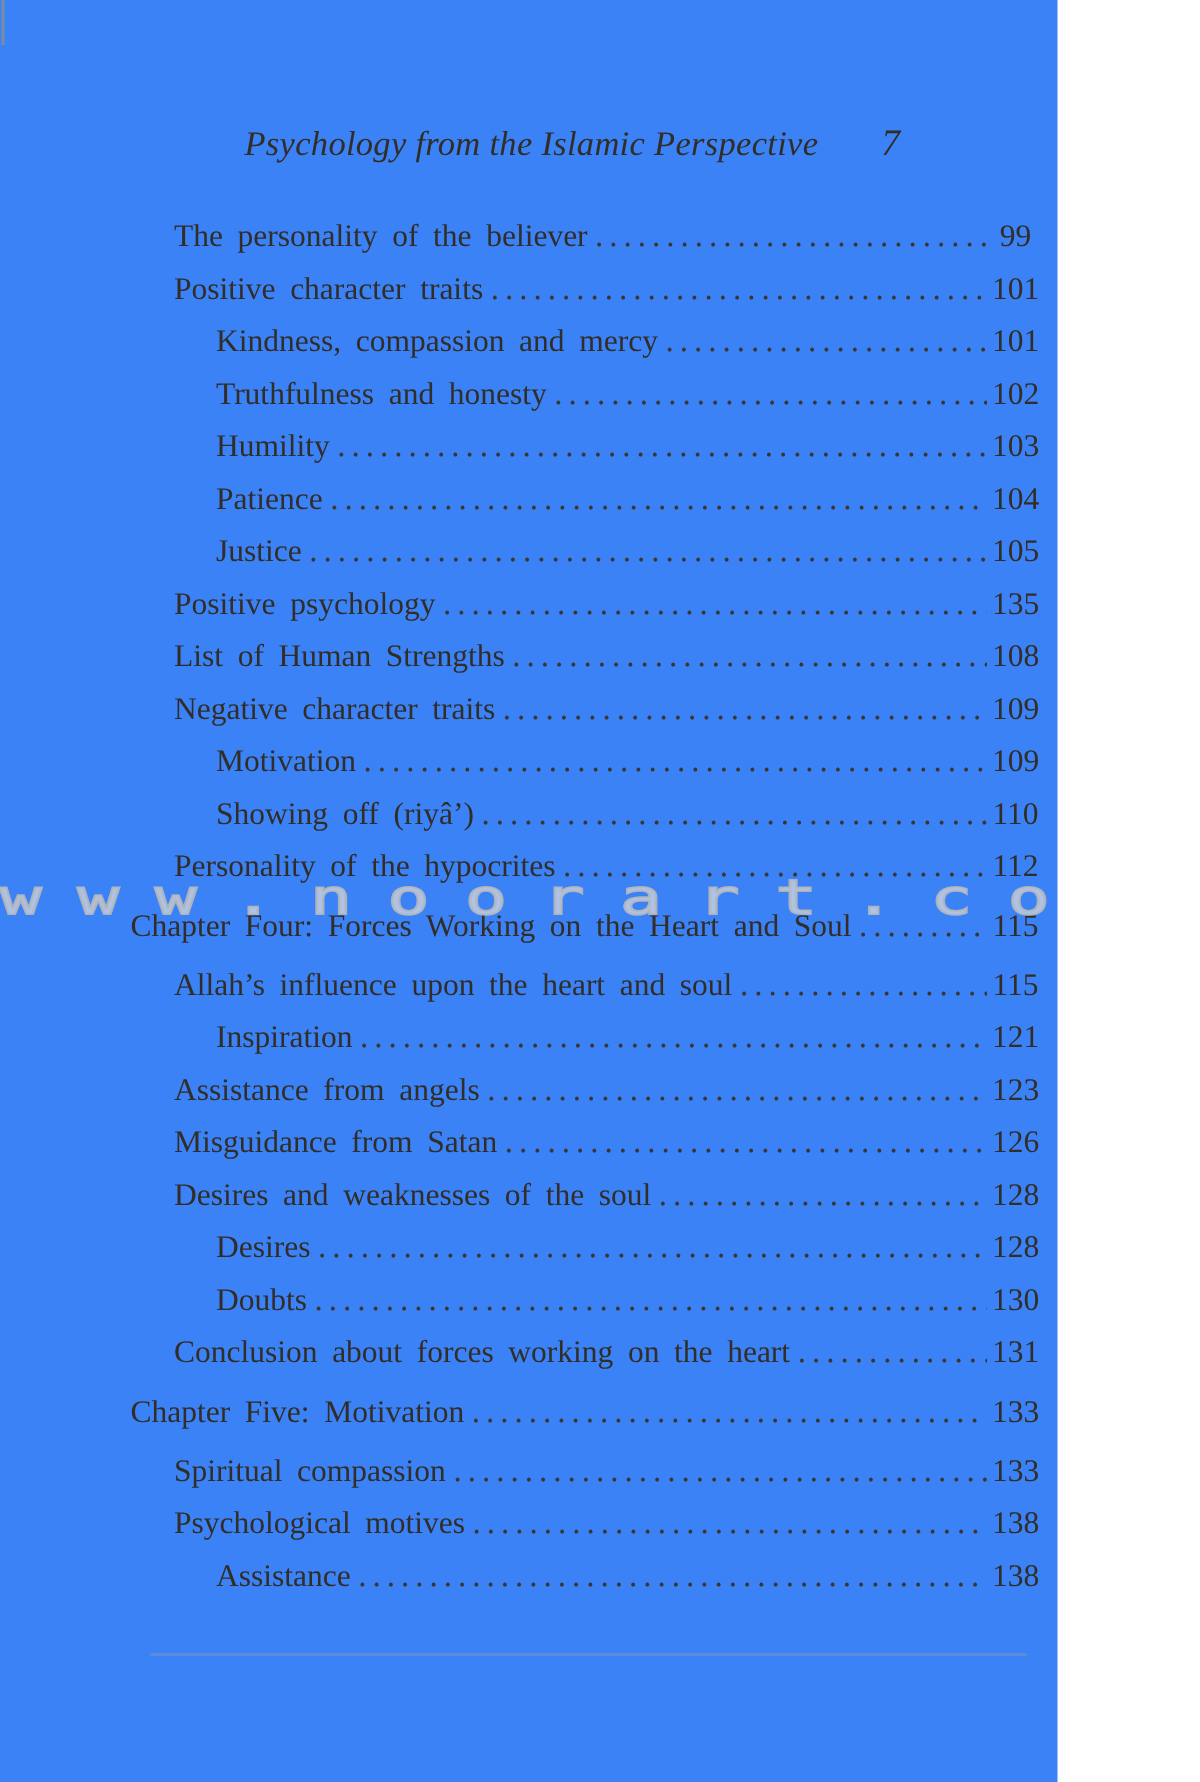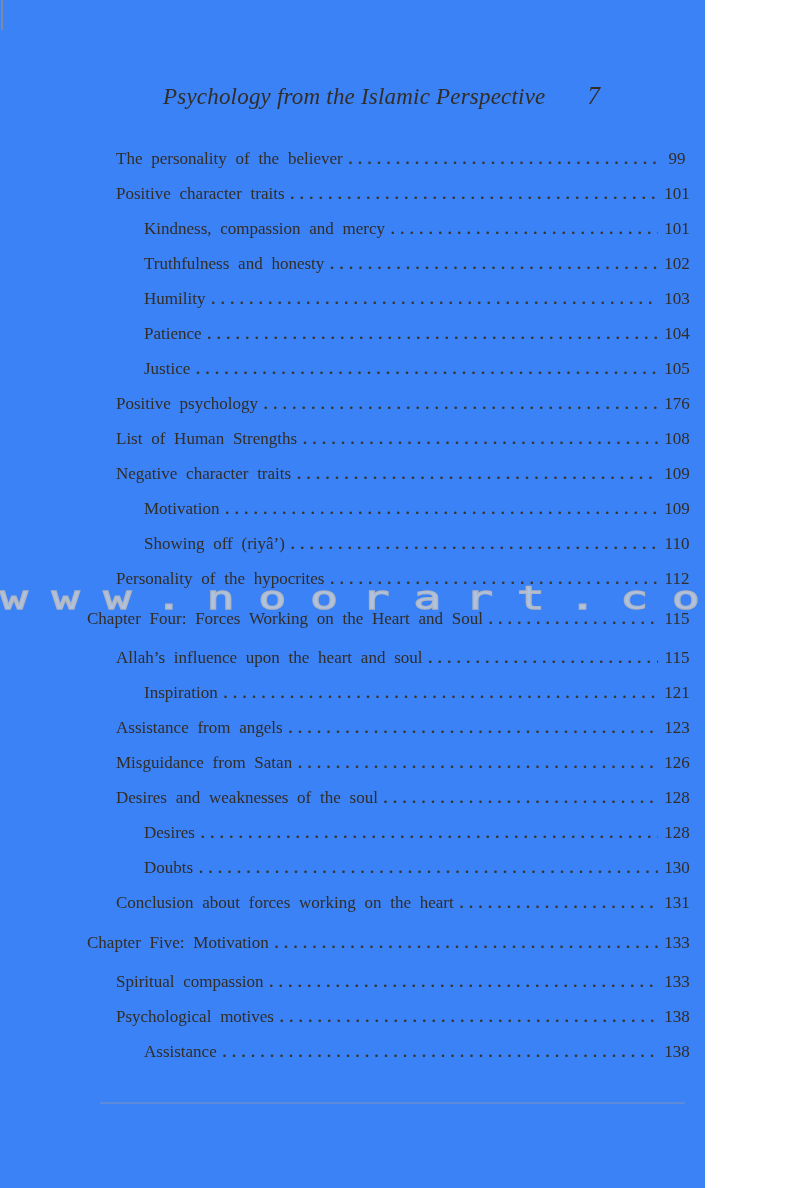--- a/index.html
+++ b/index.html
@@ -64,21 +64,21 @@
     position: absolute;
     top: 139px;
     left: 87px;
     width: 608px;
   }
   .row {
     display: flex;
     align-items: baseline;
     height: 35px;
     line-height: 35px;
-    font-size: 17px;
+    font-size: 21px;
     word-spacing: 4.5px;
     white-space: nowrap;
   }
   .row.level-1 { padding-left: 29px; }
   .row.level-2 { padding-left: 57px; }
   .row.level-0 { margin-top: 5px; }
   .row.level-0 + .row { margin-top: 4px; }
 
   .row .title {
     flex: 0 0 auto;
@@ -173,21 +173,21 @@
 
   <div class="row level-2">
     <span class="title">Justice</span>
     <span class="dots"></span>
     <span class="num">105</span>
   </div>
 
   <div class="row level-1">
     <span class="title">Positive psychology</span>
     <span class="dots"></span>
-    <span class="num">176</span>
+    <span class="num">135</span>
   </div>
 
   <div class="row level-1">
     <span class="title">List of Human Strengths</span>
     <span class="dots"></span>
     <span class="num">108</span>
   </div>
 
   <div class="row level-1">
     <span class="title">Negative character traits</span>

